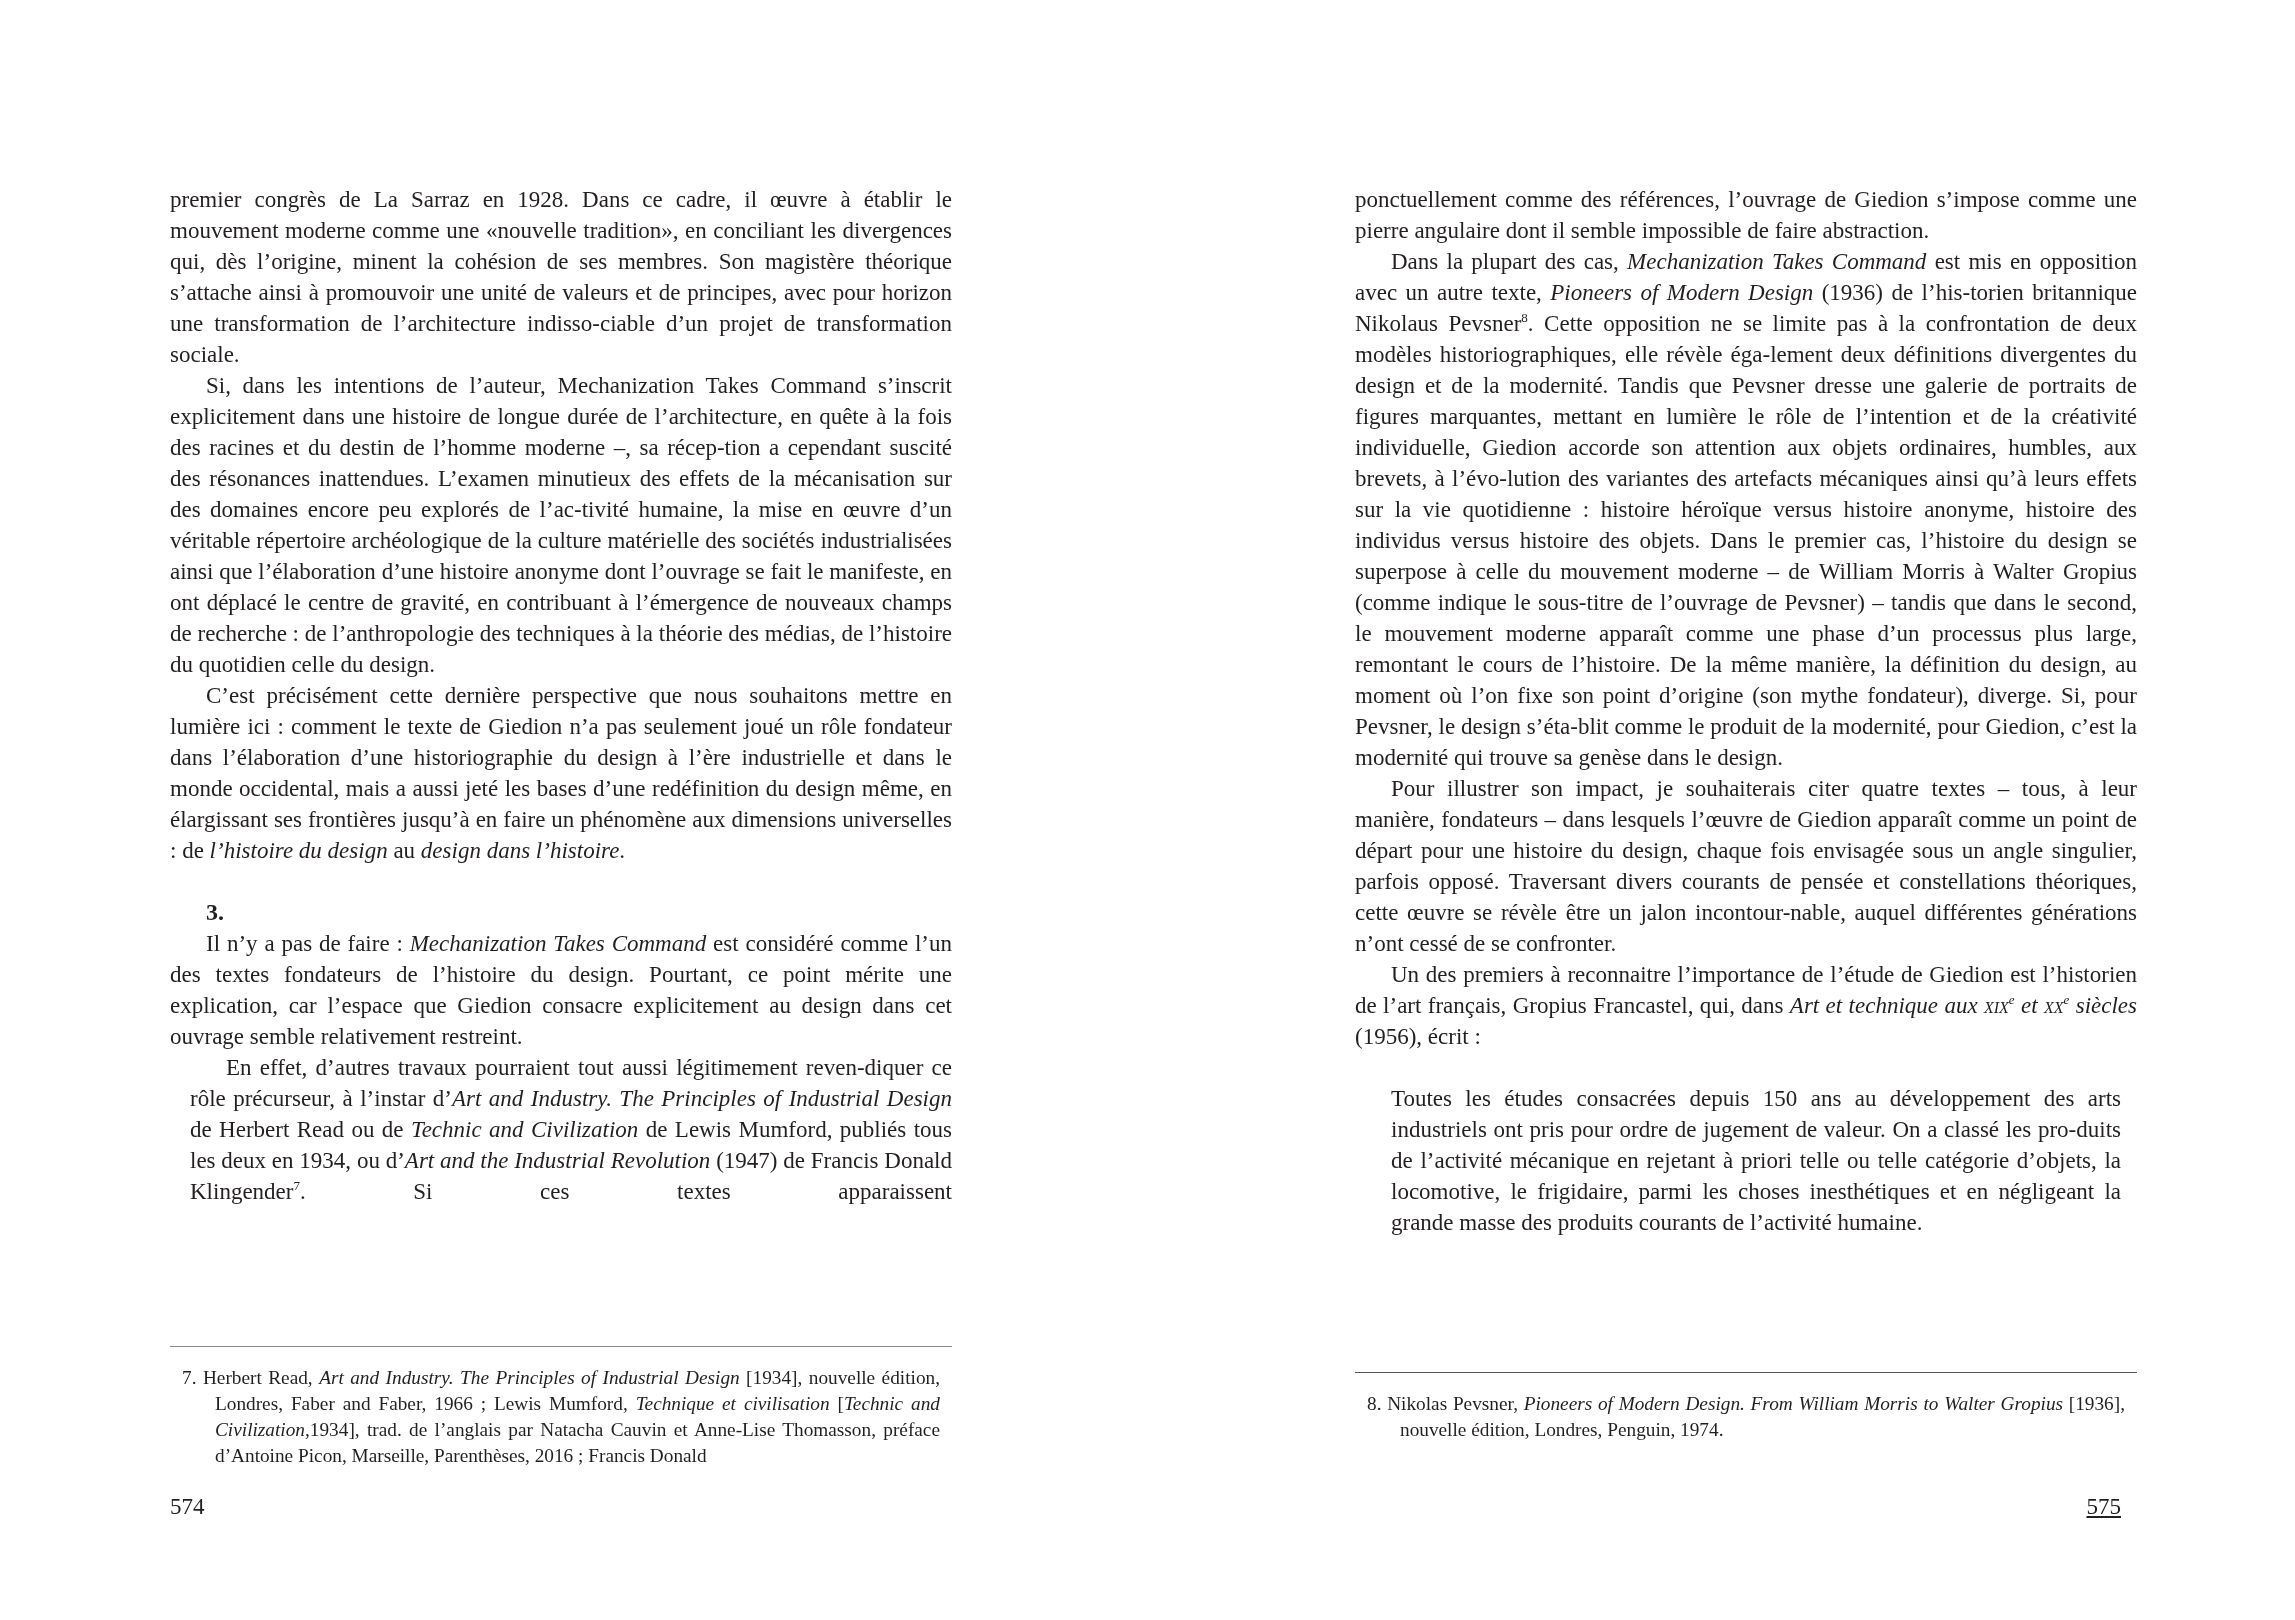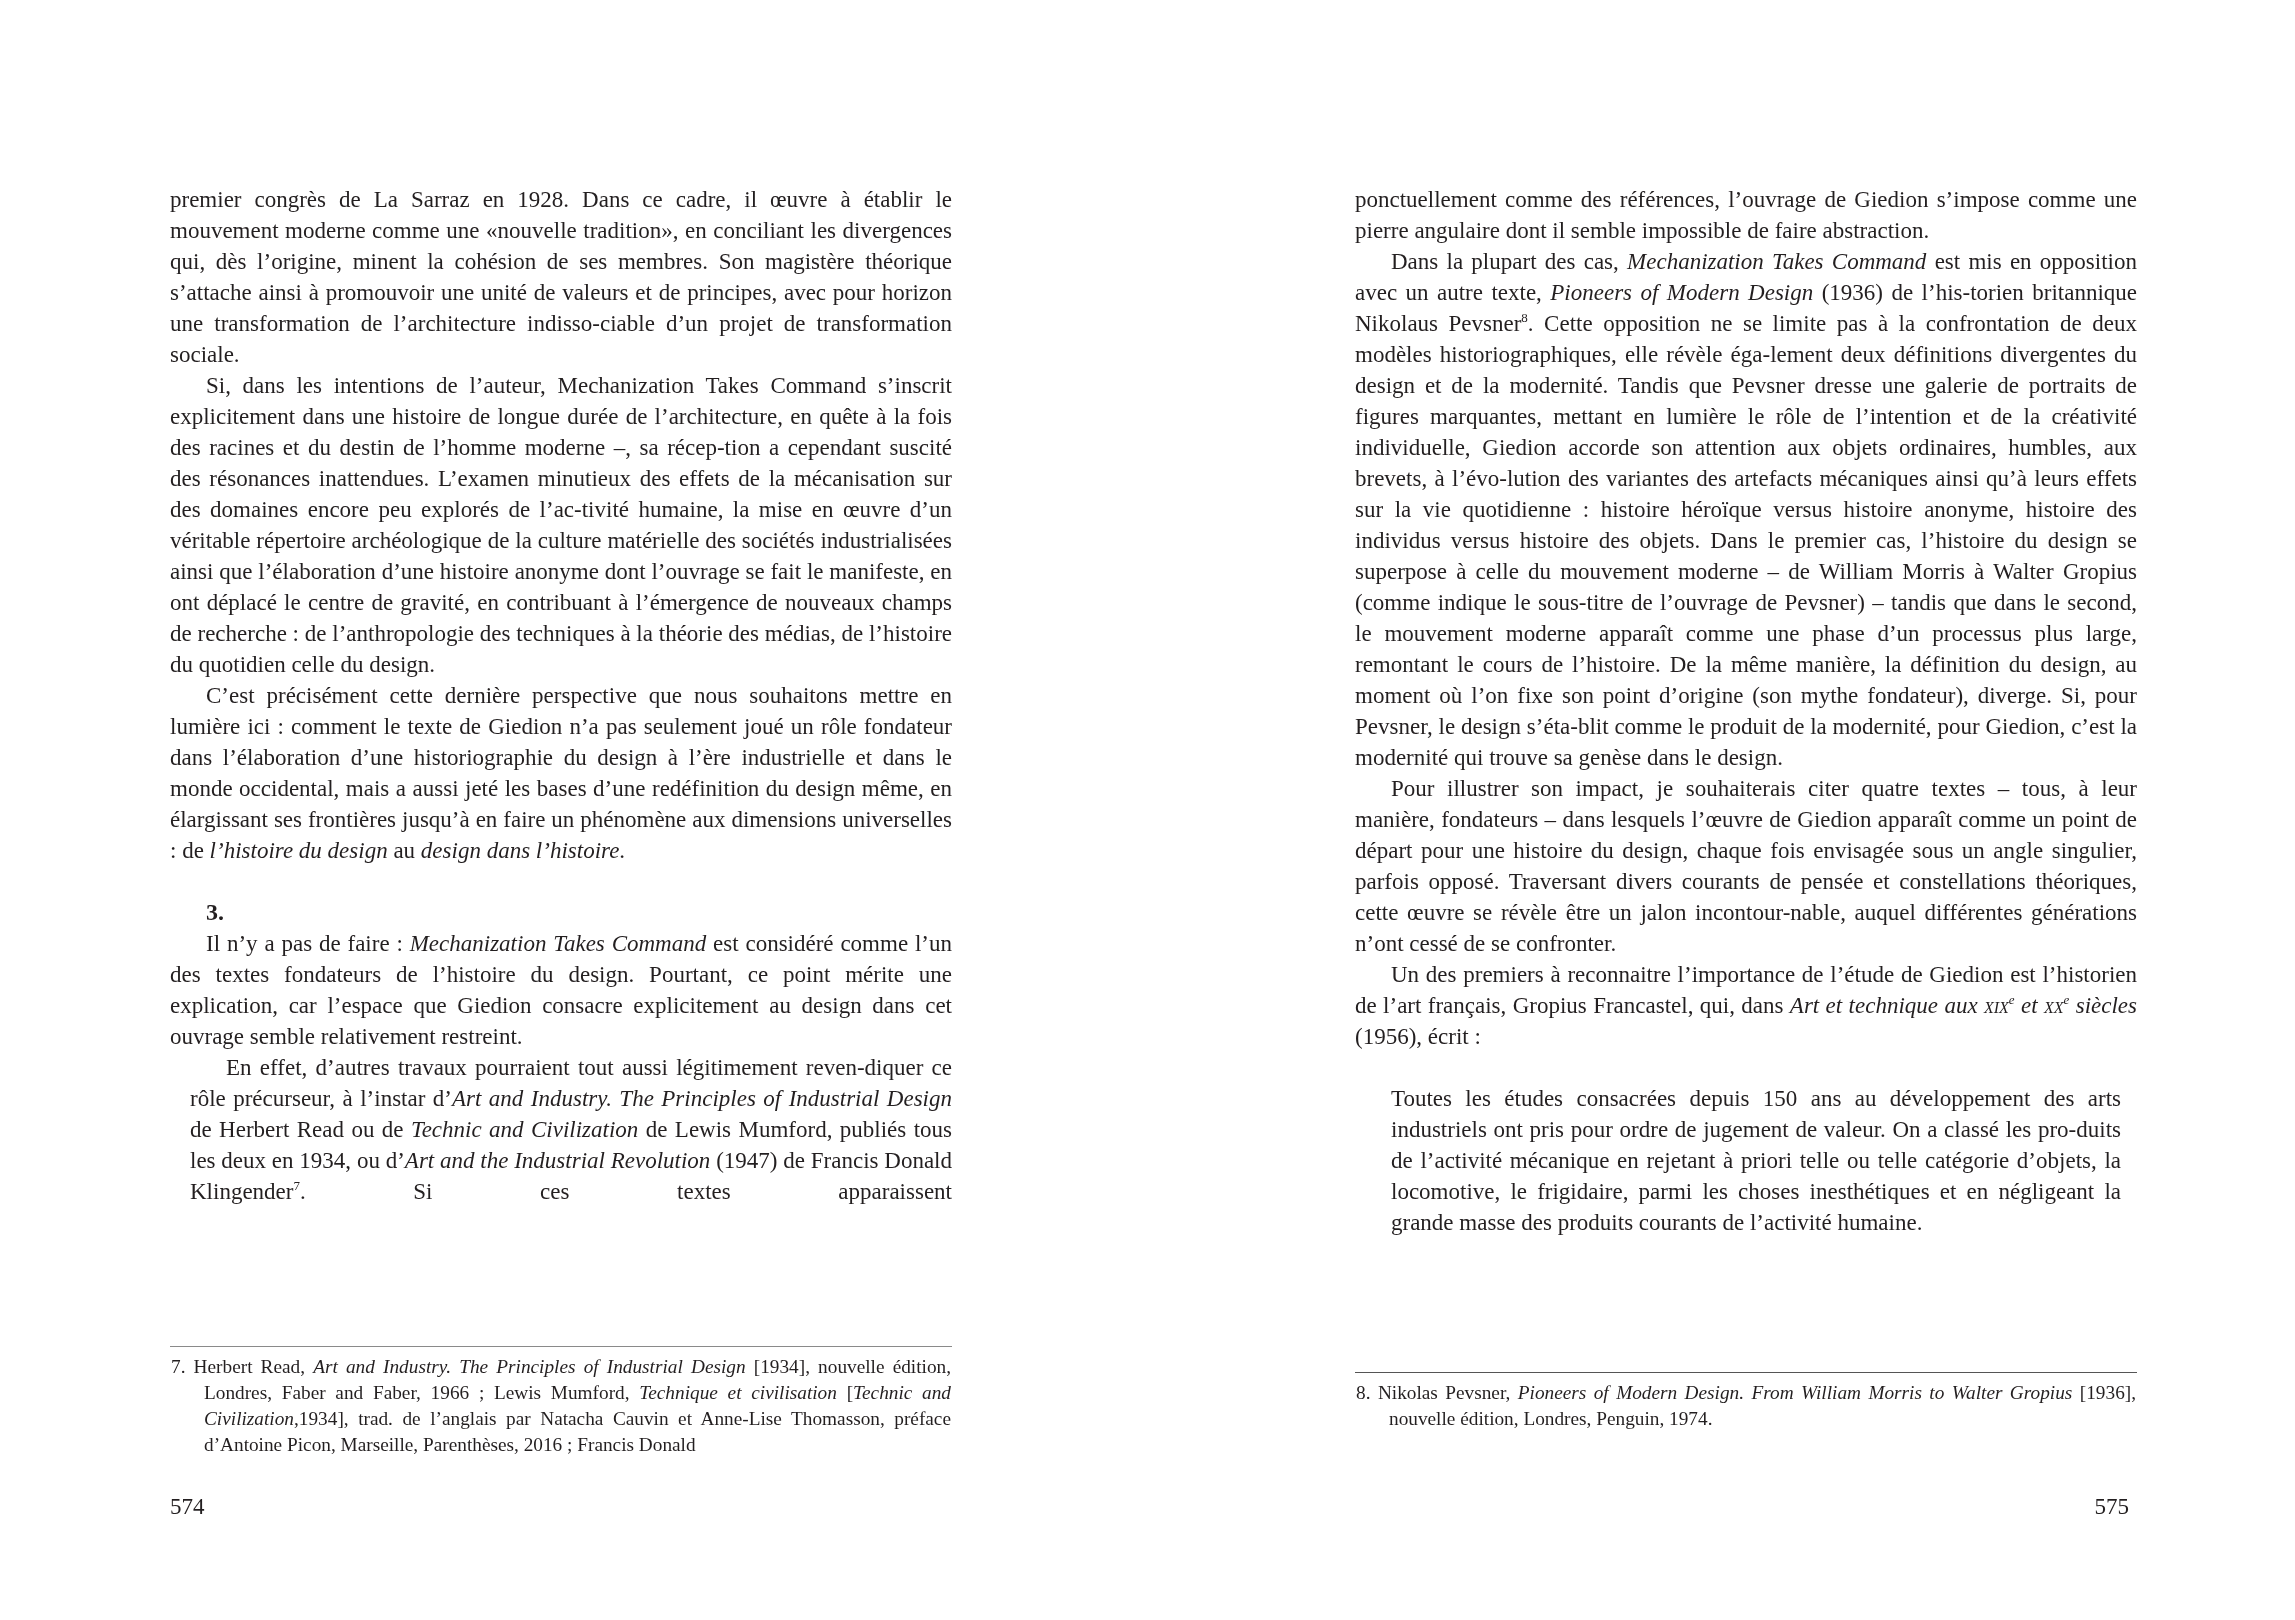--- a/index.html
+++ b/index.html
@@ -27,25 +27,25 @@
   sup { font-size: 13px; line-height: 0; vertical-align: 9.4px; }
   .fn-rule { position: absolute; left: 0; width: 782px; height: 0; border-top: 1.7px solid #8a8a8a; }
   .page-left .fn-rule { top: 1346px; }
   .page-right .fn-rule { top: 1372px; border-top-color: #555; }
   .footnotes {
     position: absolute; left: 0; width: 782px;
     font-size: 19.3px; line-height: 26px; text-align: justify;
   }
   .page-left .footnotes { top: 1353px; }
   .page-right .footnotes { top: 1379px; }
-  .fn { margin: 1px; padding-left: 33px; text-indent: -33px; }
+  .fn { margin: 12px; padding-left: 33px; text-indent: -33px; }
   .fn.cont { text-indent: 0; }
   .folio { position: absolute; top: 1496px; font-size: 23px; line-height: 22px; }
   .page-left .folio { left: 0; }
-  .page-right .folio { right: 8px; }
+  .page-right .folio { right: 16px; text-decoration: underline; }
 </style>
 </head>
 <body>
 
 <div class="page page-left">
   <div class="body-text">
     <p class="para noindent">premier congrès de La Sarraz en 1928. Dans ce cadre, il œuvre à établir le mouvement moderne comme une «nouvelle tradition», en conciliant les divergences qui, dès l’origine, minent la cohésion de ses membres. Son magistère théorique s’attache ainsi à promouvoir une unité de valeurs et de principes, avec pour horizon une transformation de l’architecture indisso-ciable d’un projet de transformation sociale.</p>
     <p class="para">Si, dans les intentions de l’auteur, Mechanization Takes Command s’inscrit explicitement dans une histoire de longue durée de l’architecture, en quête à la fois des racines et du destin de l’homme moderne –, sa récep-tion a cependant suscité des résonances inattendues. L’examen minutieux des effets de la mécanisation sur des domaines encore peu explorés de l’ac-tivité humaine, la mise en œuvre d’un véritable répertoire archéologique de la culture matérielle des sociétés industrialisées ainsi que l’élaboration d’une histoire anonyme dont l’ouvrage se fait le manifeste, en ont déplacé le centre de gravité, en contribuant à l’émergence de nouveaux champs de recherche : de l’anthropologie des techniques à la théorie des médias, de l’histoire du quotidien celle du design.</p>
     <p class="para"><span>C’est précisément cette dernière perspective que nous souhaitons mettre en lumière ici : comment le texte de Giedion n’a pas seulement joué un rôle fondateur dans l’élaboration d’une historiographie du design à l’ère industrielle et dans le monde occidental, mais a aussi jeté les bases d’une redéfinition du design même, en élargissant ses frontières jusqu’à en faire un phénomène aux dimensions universelles : de </span><i>l’histoire du design</i><span> au </span><i>design dans l’histoire</i><span>.</span></p>
 

